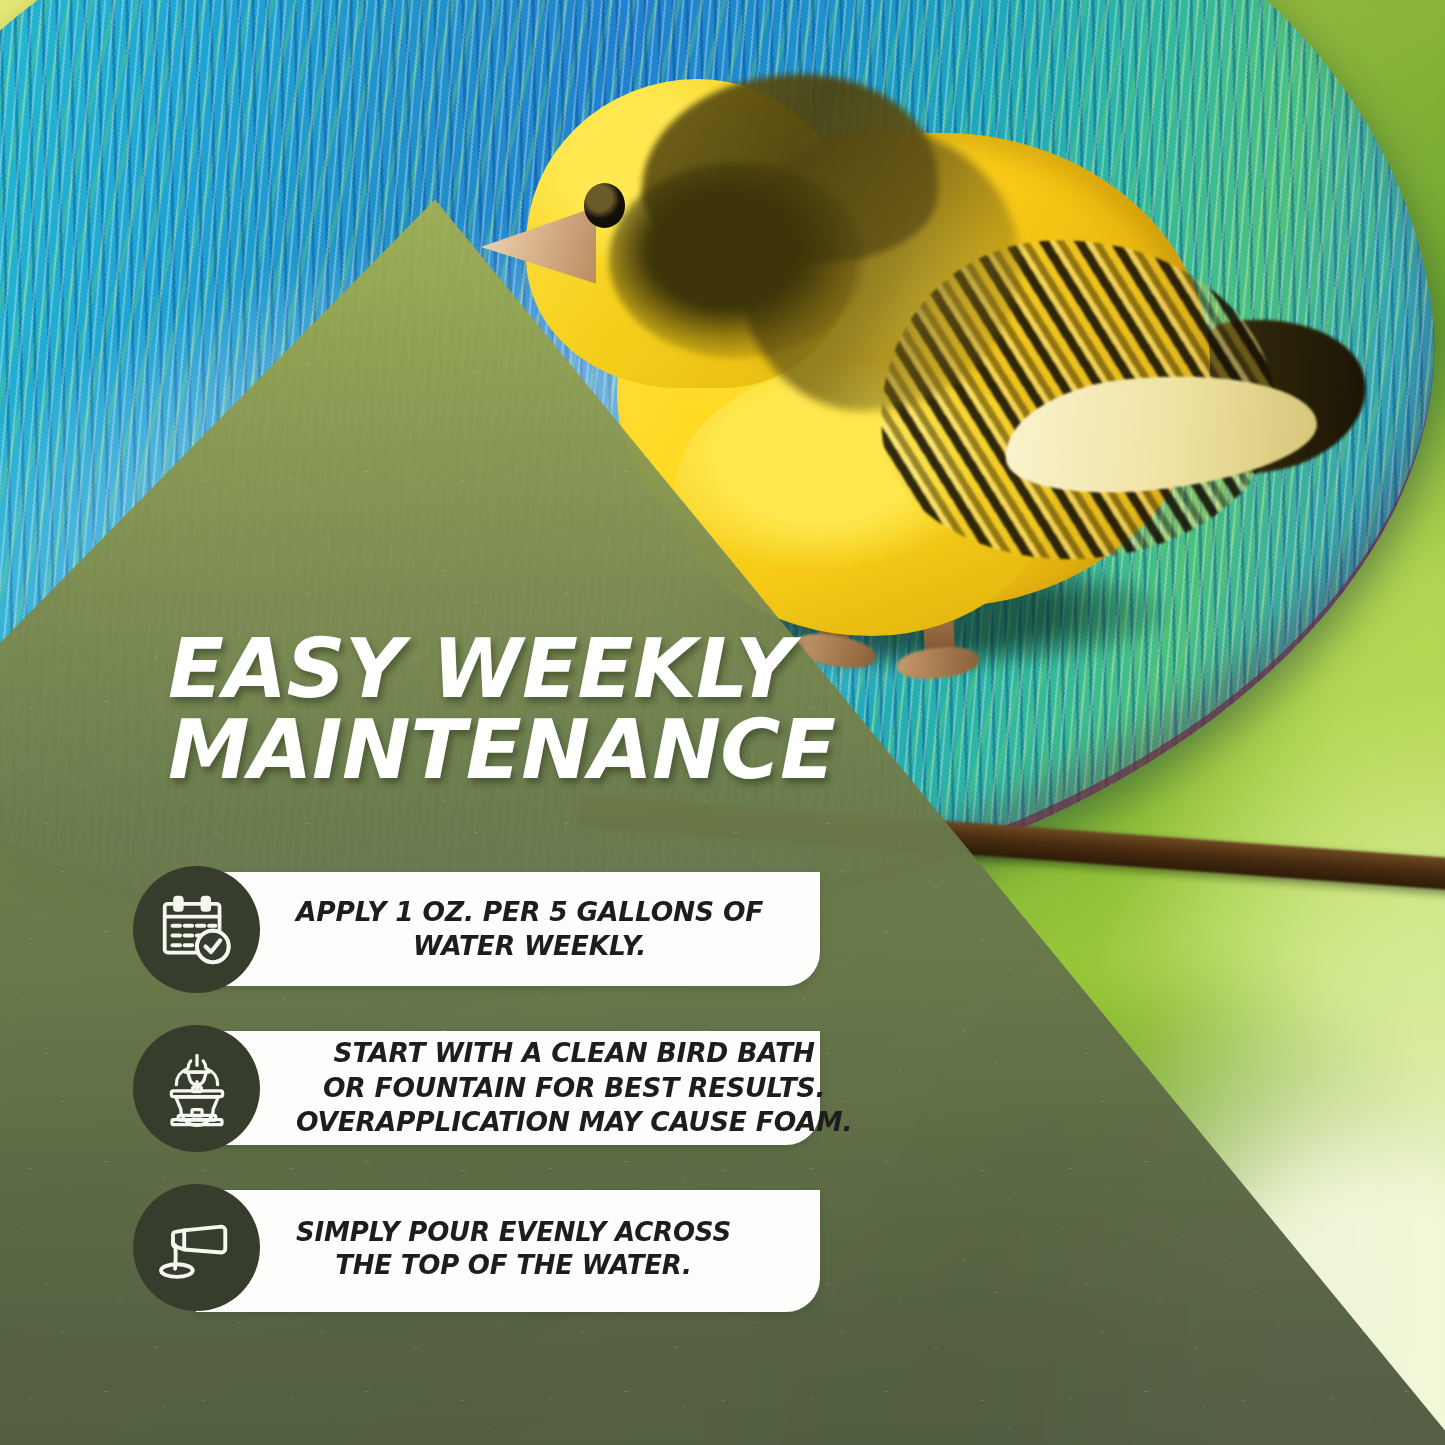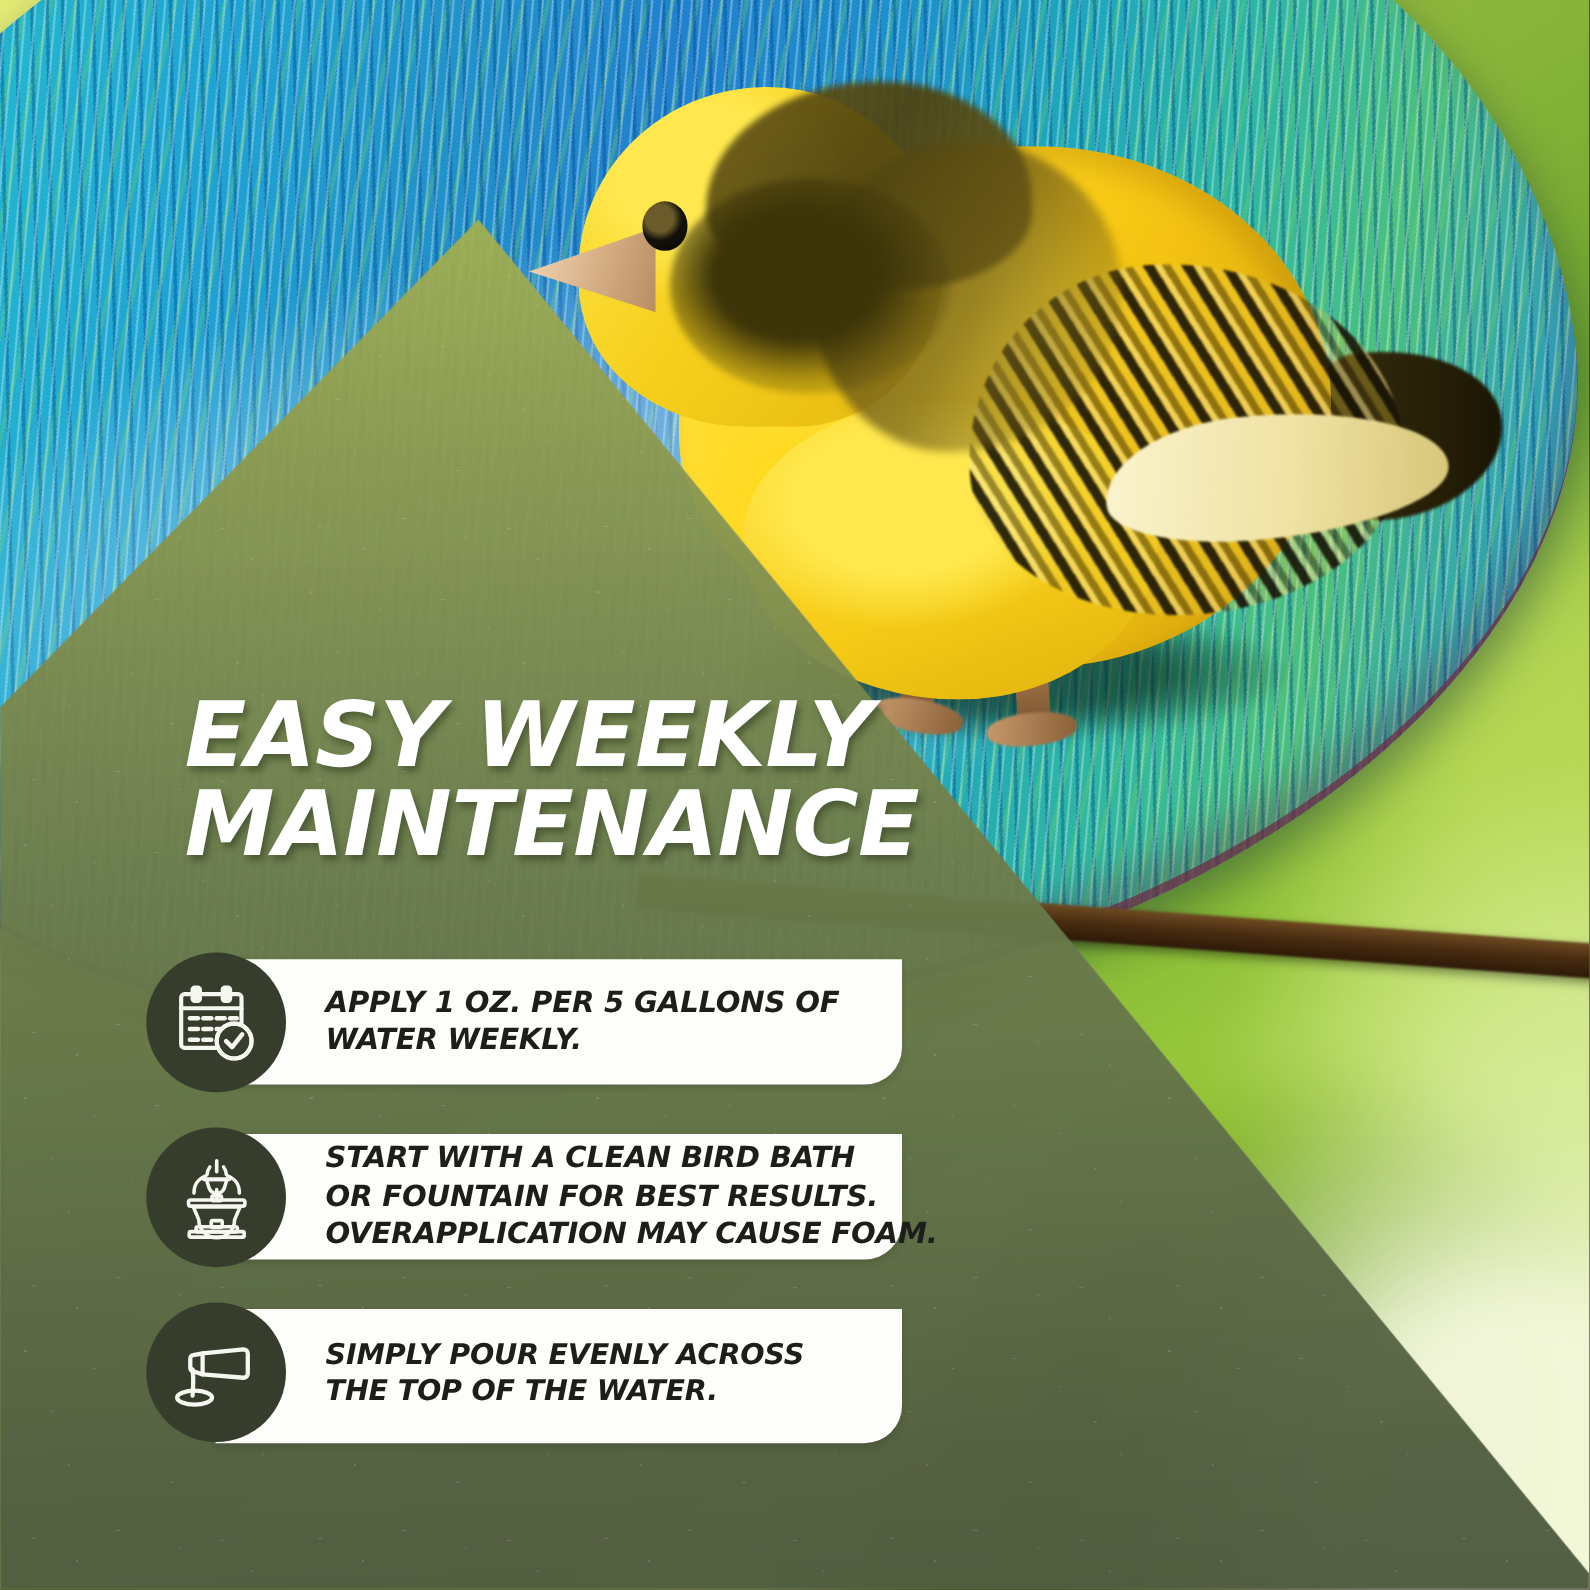--- a/index.html
+++ b/index.html
@@ -247,20 +247,21 @@
     text-shadow:3px 5px 7px rgba(30,40,18,.45);
     white-space:pre-line;
   }
 
   .cards{ position:absolute; left:0; top:866px; width:100%; }
 
   .card{
     position:relative;
     height:126px;
     margin-bottom:33px;
+    text-align:center;
   }
   .card:last-child{ height:130px; margin-bottom:0; }
 
   .card-panel{
     position:absolute;
     left:196px; top:6px;
     width:624px; height:114px;
     background:#fdfdfb;
     border-radius:0 0 34px 0;
     box-shadow:0 3px 7px rgba(30,40,20,.18);

